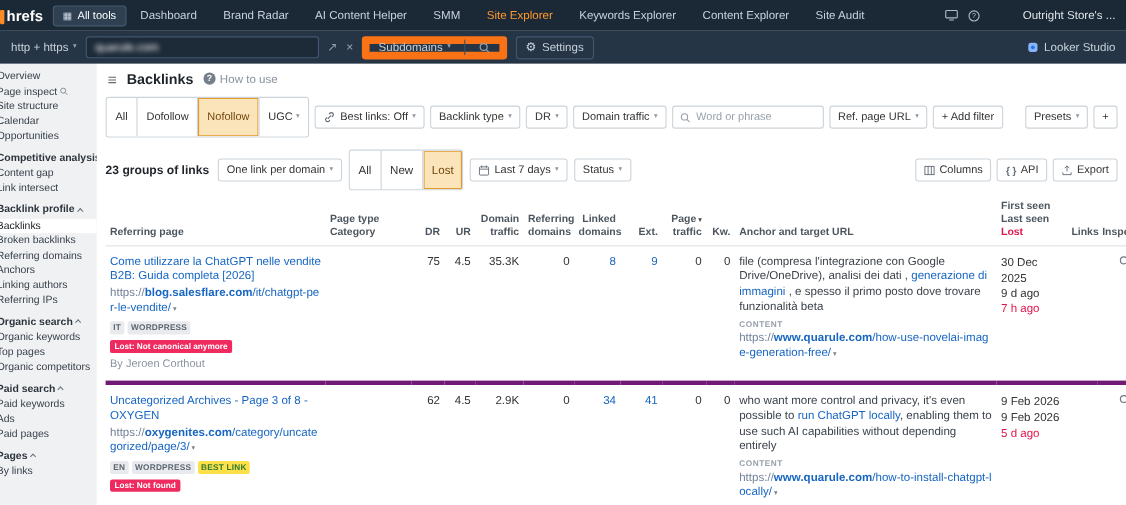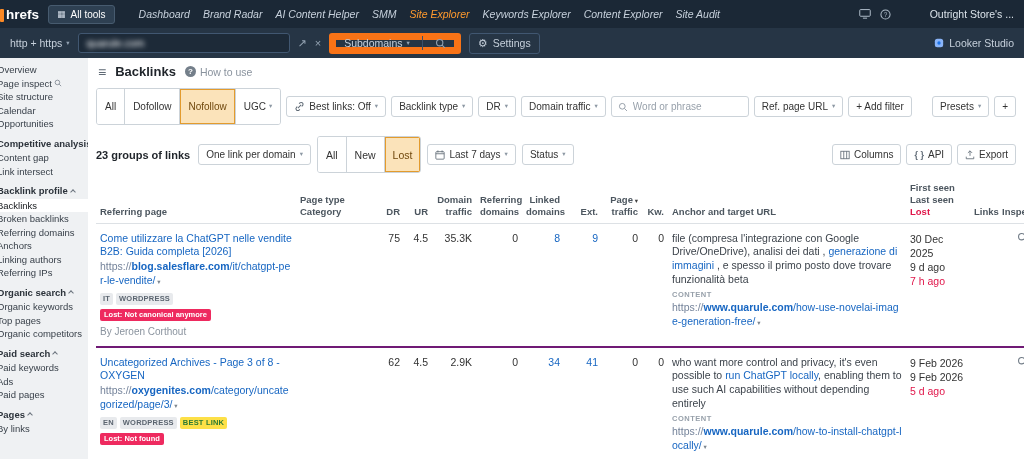--- a/index.html
+++ b/index.html
@@ -8,21 +8,21 @@
   body{font-family:"Liberation Sans","DejaVu Sans",sans-serif;font-size:10.5px;color:#333;background:#fff;}
   button{font-family:inherit;}
   svg{display:block;}
   .ic{display:inline-flex;align-items:center;}
   
   .topnav{height:28px;background:#1b2836;display:flex;align-items:center;gap:9px;padding-right:10px;color:#e8edf2;}
   .logo{display:flex;align-items:flex-end;font-weight:bold;font-size:13.5px;color:#fff;cursor:pointer;}
   .logo-mark{width:4px;height:13px;background:var(--accent-orange);border-radius:1px;margin-right:2px;}
   .alltools{display:inline-flex;align-items:center;gap:5px;background:#2e4052;border:1px solid #475b6f;color:#fff;border-radius:3px;height:19px;padding:0 8px;font-size:10px;cursor:pointer;}
   .grid-glyph{font-size:9px;color:#cfd8e3;line-height:1;}
-  .nav{display:flex;gap:13px;margin-left:15px;font-style:italic;}
+  .nav{display:flex;gap:24px;margin-left:4px;}
   .nav-item{color:#c7d1dc;font-size:10.5px;cursor:pointer;white-space:nowrap;}
   .nav-item.active{color:#ff9a2e;}
   .topnav-right{margin-left:auto;display:flex;align-items:center;gap:9px;color:#aebbc8;}
   .account{color:#dbe3ea;cursor:pointer;padding-left:30px;}
   
   .searchbar{height:30px;background:#263545;display:flex;align-items:center;gap:8px;padding:0 10px;color:#c6d0db;}
   .drop{display:inline-flex;align-items:center;gap:4px;cursor:pointer;white-space:nowrap;}
   .caret{font-size:6.5px;color:#8d98a4;line-height:1;}
   .searchbar .caret{color:#93a2b2;}
   .site-input{width:212px;height:20px;background:#1d2a38;border:1px solid #415771;border-radius:3px;display:flex;align-items:center;padding:0 8px;color:#fff;cursor:text;}
@@ -69,21 +69,21 @@
   .count{font-weight:bold;font-size:11px;color:#1f242a;margin-right:2px;}
   .tb-right{margin-left:auto;display:inline-flex;gap:5px;}
   .braces{font-size:9px;font-weight:bold;color:#5f6a75;}
   
   .table-wrap{flex:1;overflow:hidden;padding:0 6px 0 8px;}
   table{width:100%;border-collapse:collapse;table-layout:fixed;}
   thead th{font-size:9.5px;font-weight:bold;color:#4c565f;text-align:left;vertical-align:bottom;padding:2px 4px 5px;border-bottom:1px solid #dde1e5;line-height:1.25;cursor:pointer;}
   th.num{text-align:right;}
   th .sort-caret{font-size:6.5px;color:#444;}
   th.col-dates .lost-line{color:var(--lost-red);}
-  tbody td{vertical-align:top;padding:8px 4px;border-bottom:2px solid #701a75;font-size:10.5px;line-height:1.3;}
+  tbody td{vertical-align:top;padding:8px 4px;border-bottom:4px solid #701a75;font-size:10.5px;line-height:1.3;}
   td.num{text-align:right;color:#333;}
   .cell-link{color:var(--link-blue);cursor:pointer;}
   .row-title{color:var(--link-blue);cursor:pointer;margin-bottom:1px;}
   .url-span{color:var(--link-blue);cursor:pointer;}
   .url-span .pfx{color:#74839a;}
   .url-span b{font-weight:bold;}
   .url-line{word-break:break-all;margin-top:1px;}
   .url-caret{color:#7c8690;font-size:6.5px;}
   .tag-row{margin-top:4px;}
   .tag{display:inline-block;font-size:7.5px;font-weight:bold;color:#5b6570;background:#e8eaed;border-radius:2px;padding:1px 3px;margin-right:3px;letter-spacing:.2px;}

